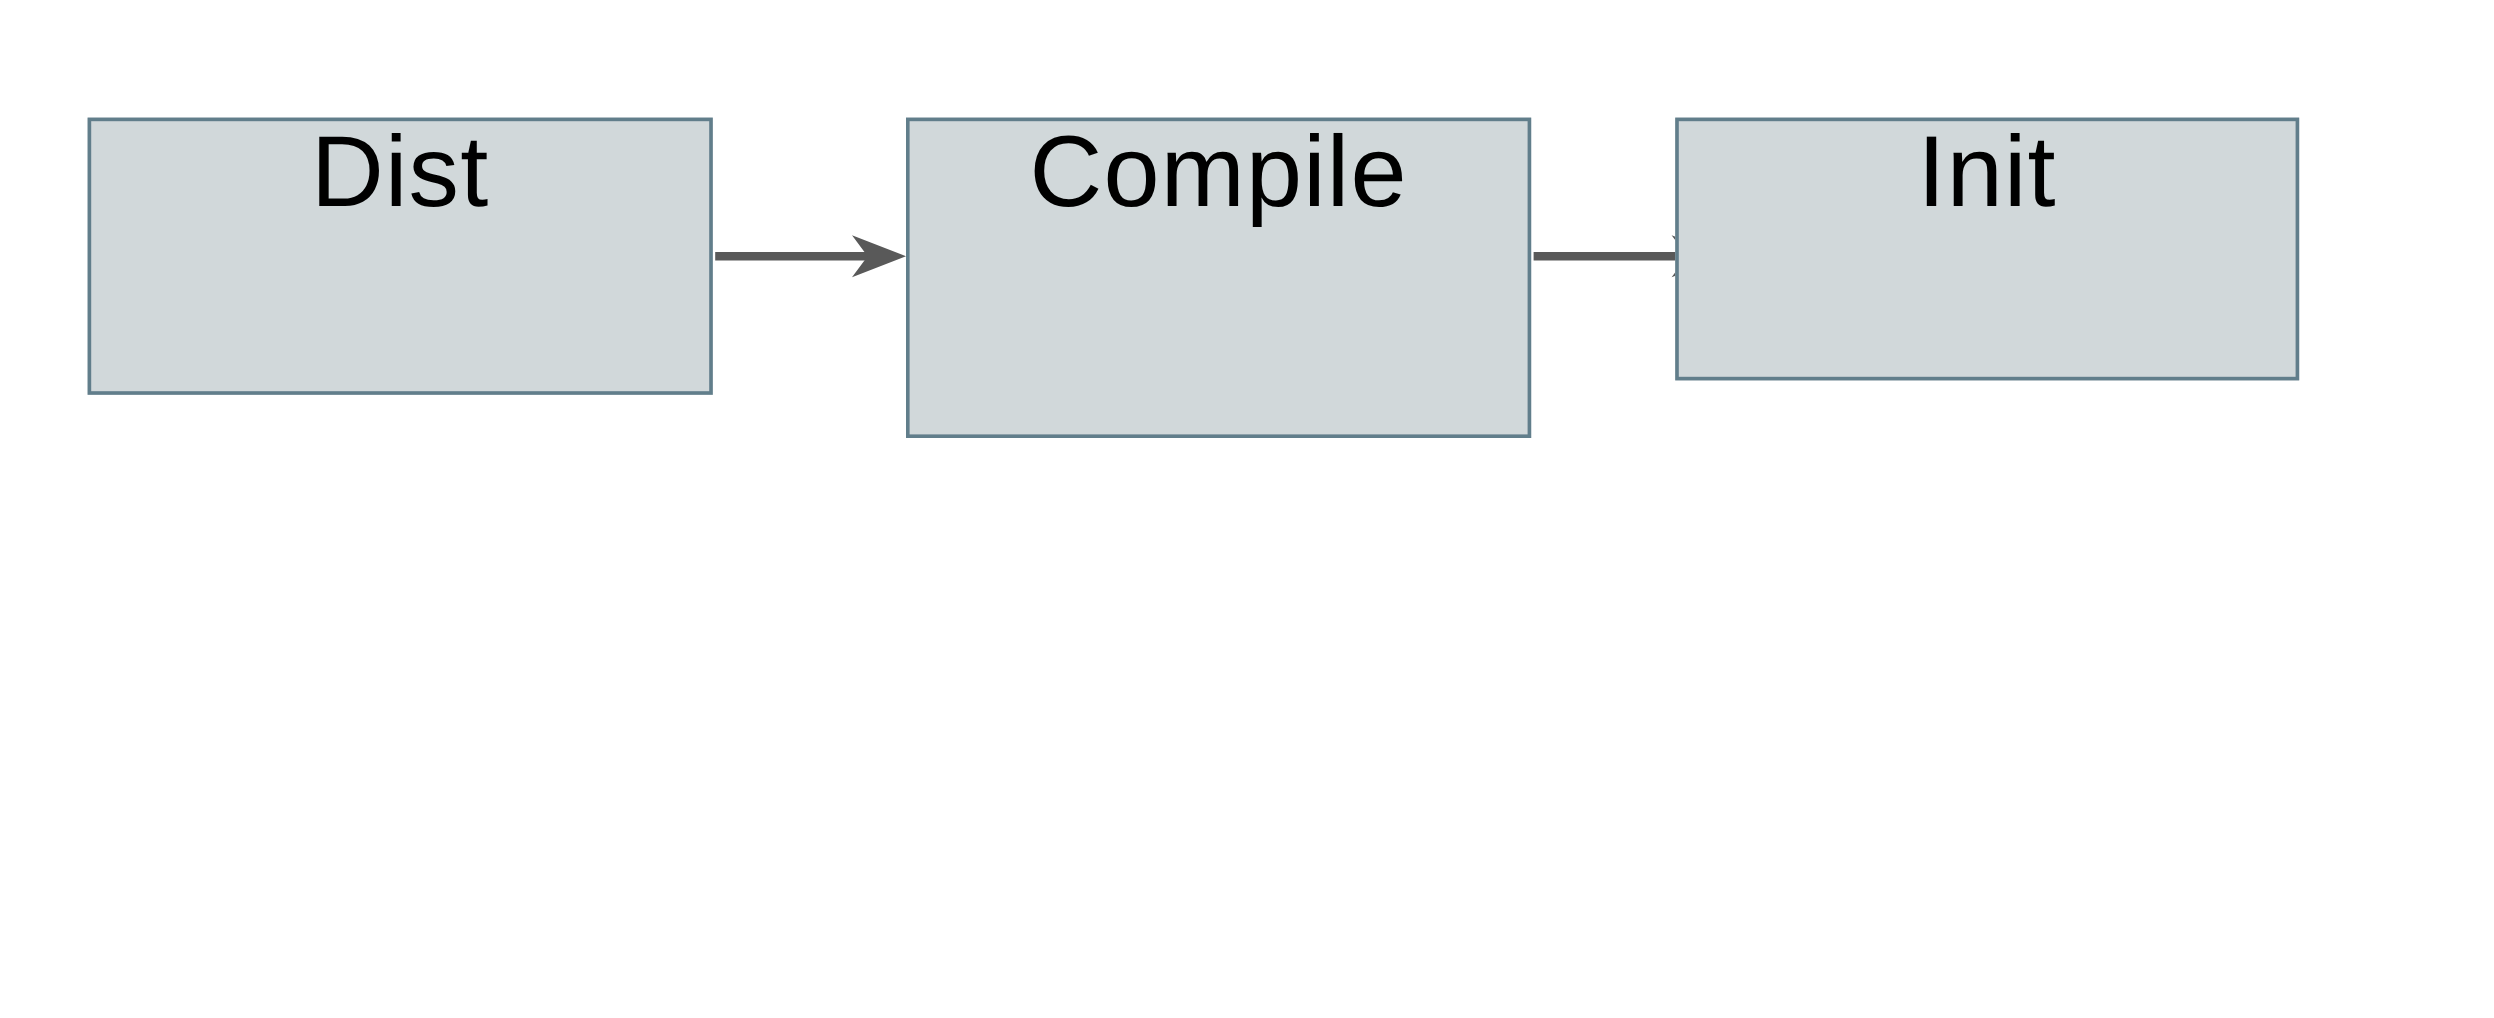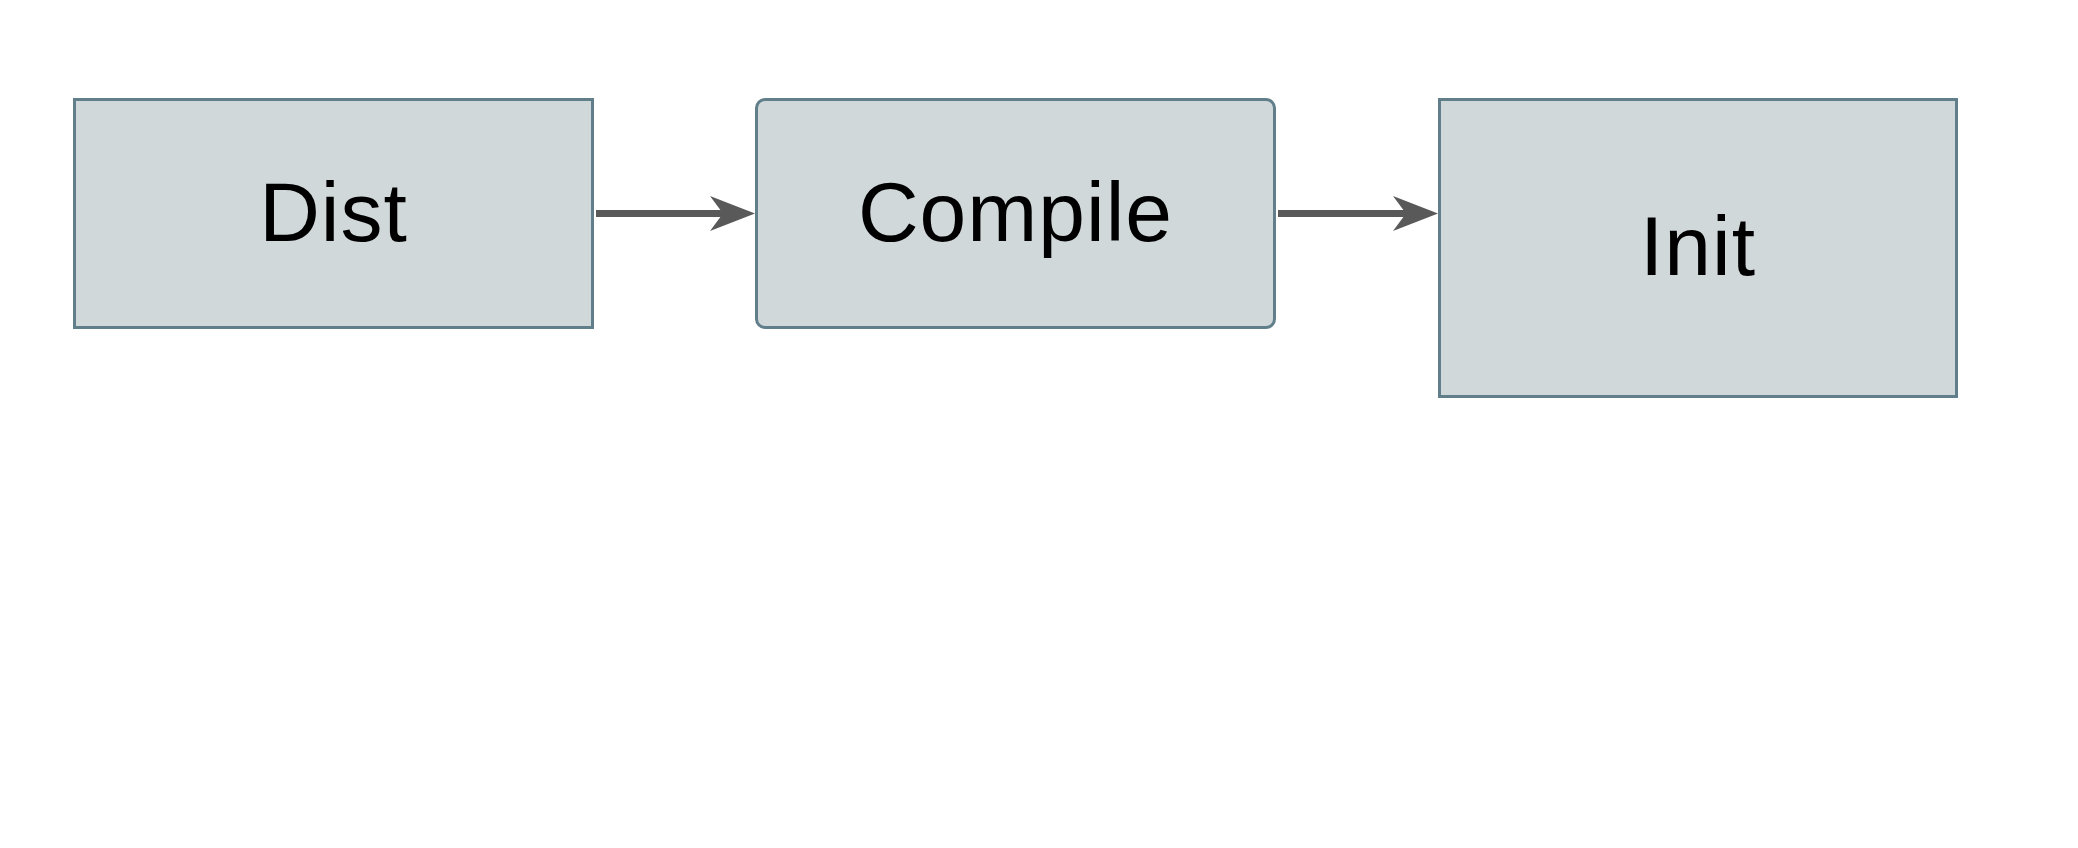--- a/index.html
+++ b/index.html
@@ -14,35 +14,34 @@
     background: #ffffff;
     overflow: hidden;
     font-family: "Liberation Sans", "DejaVu Sans", sans-serif;
   }
   .node {
     position: absolute;
     box-sizing: border-box;
     background: #d1d8da;
     border: 3px solid #617e8b;
     display: flex;
-    align-items: center;
     justify-content: center;
   }
   .node .label {
     font-size: 84px;
     font-weight: 400;
     color: #000000;
     letter-spacing: 1px;
     line-height: 1;
     white-space: nowrap;
     padding-bottom: 4px; 
   }
   .node-dist    { left: 73px;   top: 98px;  width: 521px; height: 231px; }
-  .node-compile { left: 755px;  top: 98px;  width: 521px; height: 231px; border-radius: 10px; }
-  .node-init    { left: 1438px; top: 98px;  width: 520px; height: 300px; }
+  .node-compile { left: 755px;  top: 98px;  width: 521px; height: 267px; }
+  .node-init    { left: 1396px; top: 98px;  width: 520px; height: 219px; }
   .node-clean   { left: 756px;  top: 512px; width: 520px; height: 231px; }
   .edges-layer {
     position: absolute;
     left: 0;
     top: 0;
     width: 2078px;
     height: 848px;
     pointer-events: none;
   }
   .edge-shaft { stroke: #595959; stroke-width: 7; }

